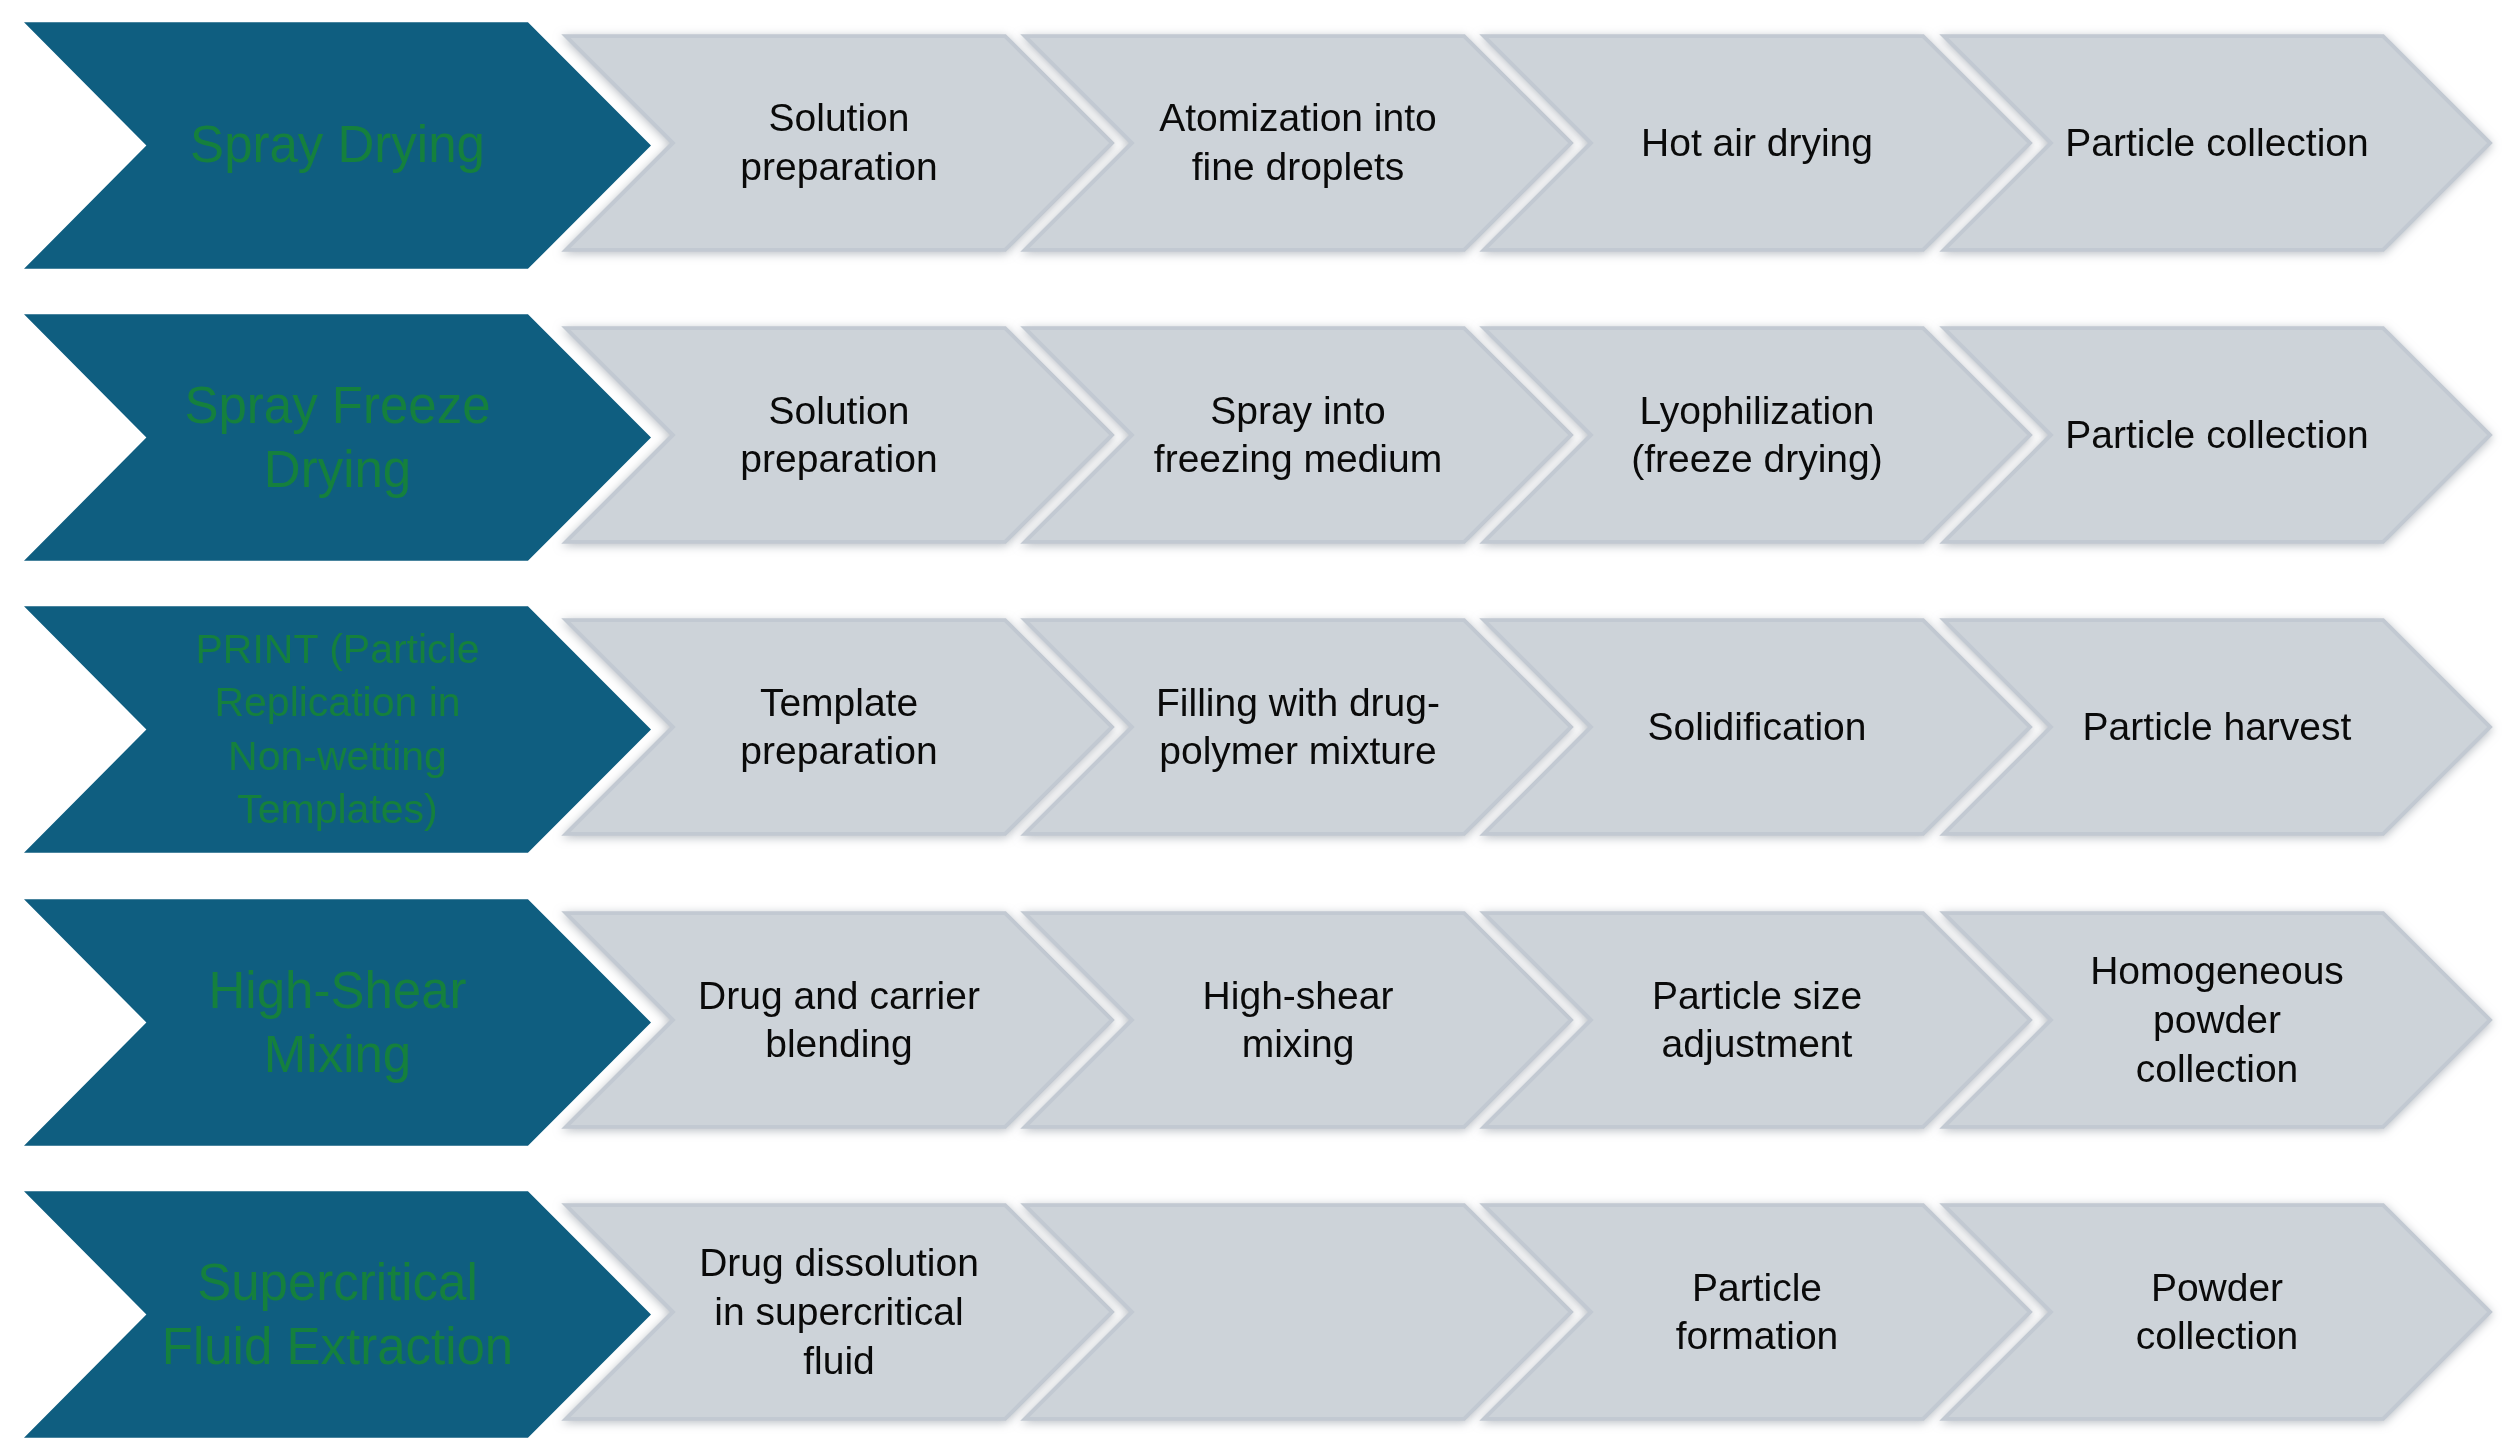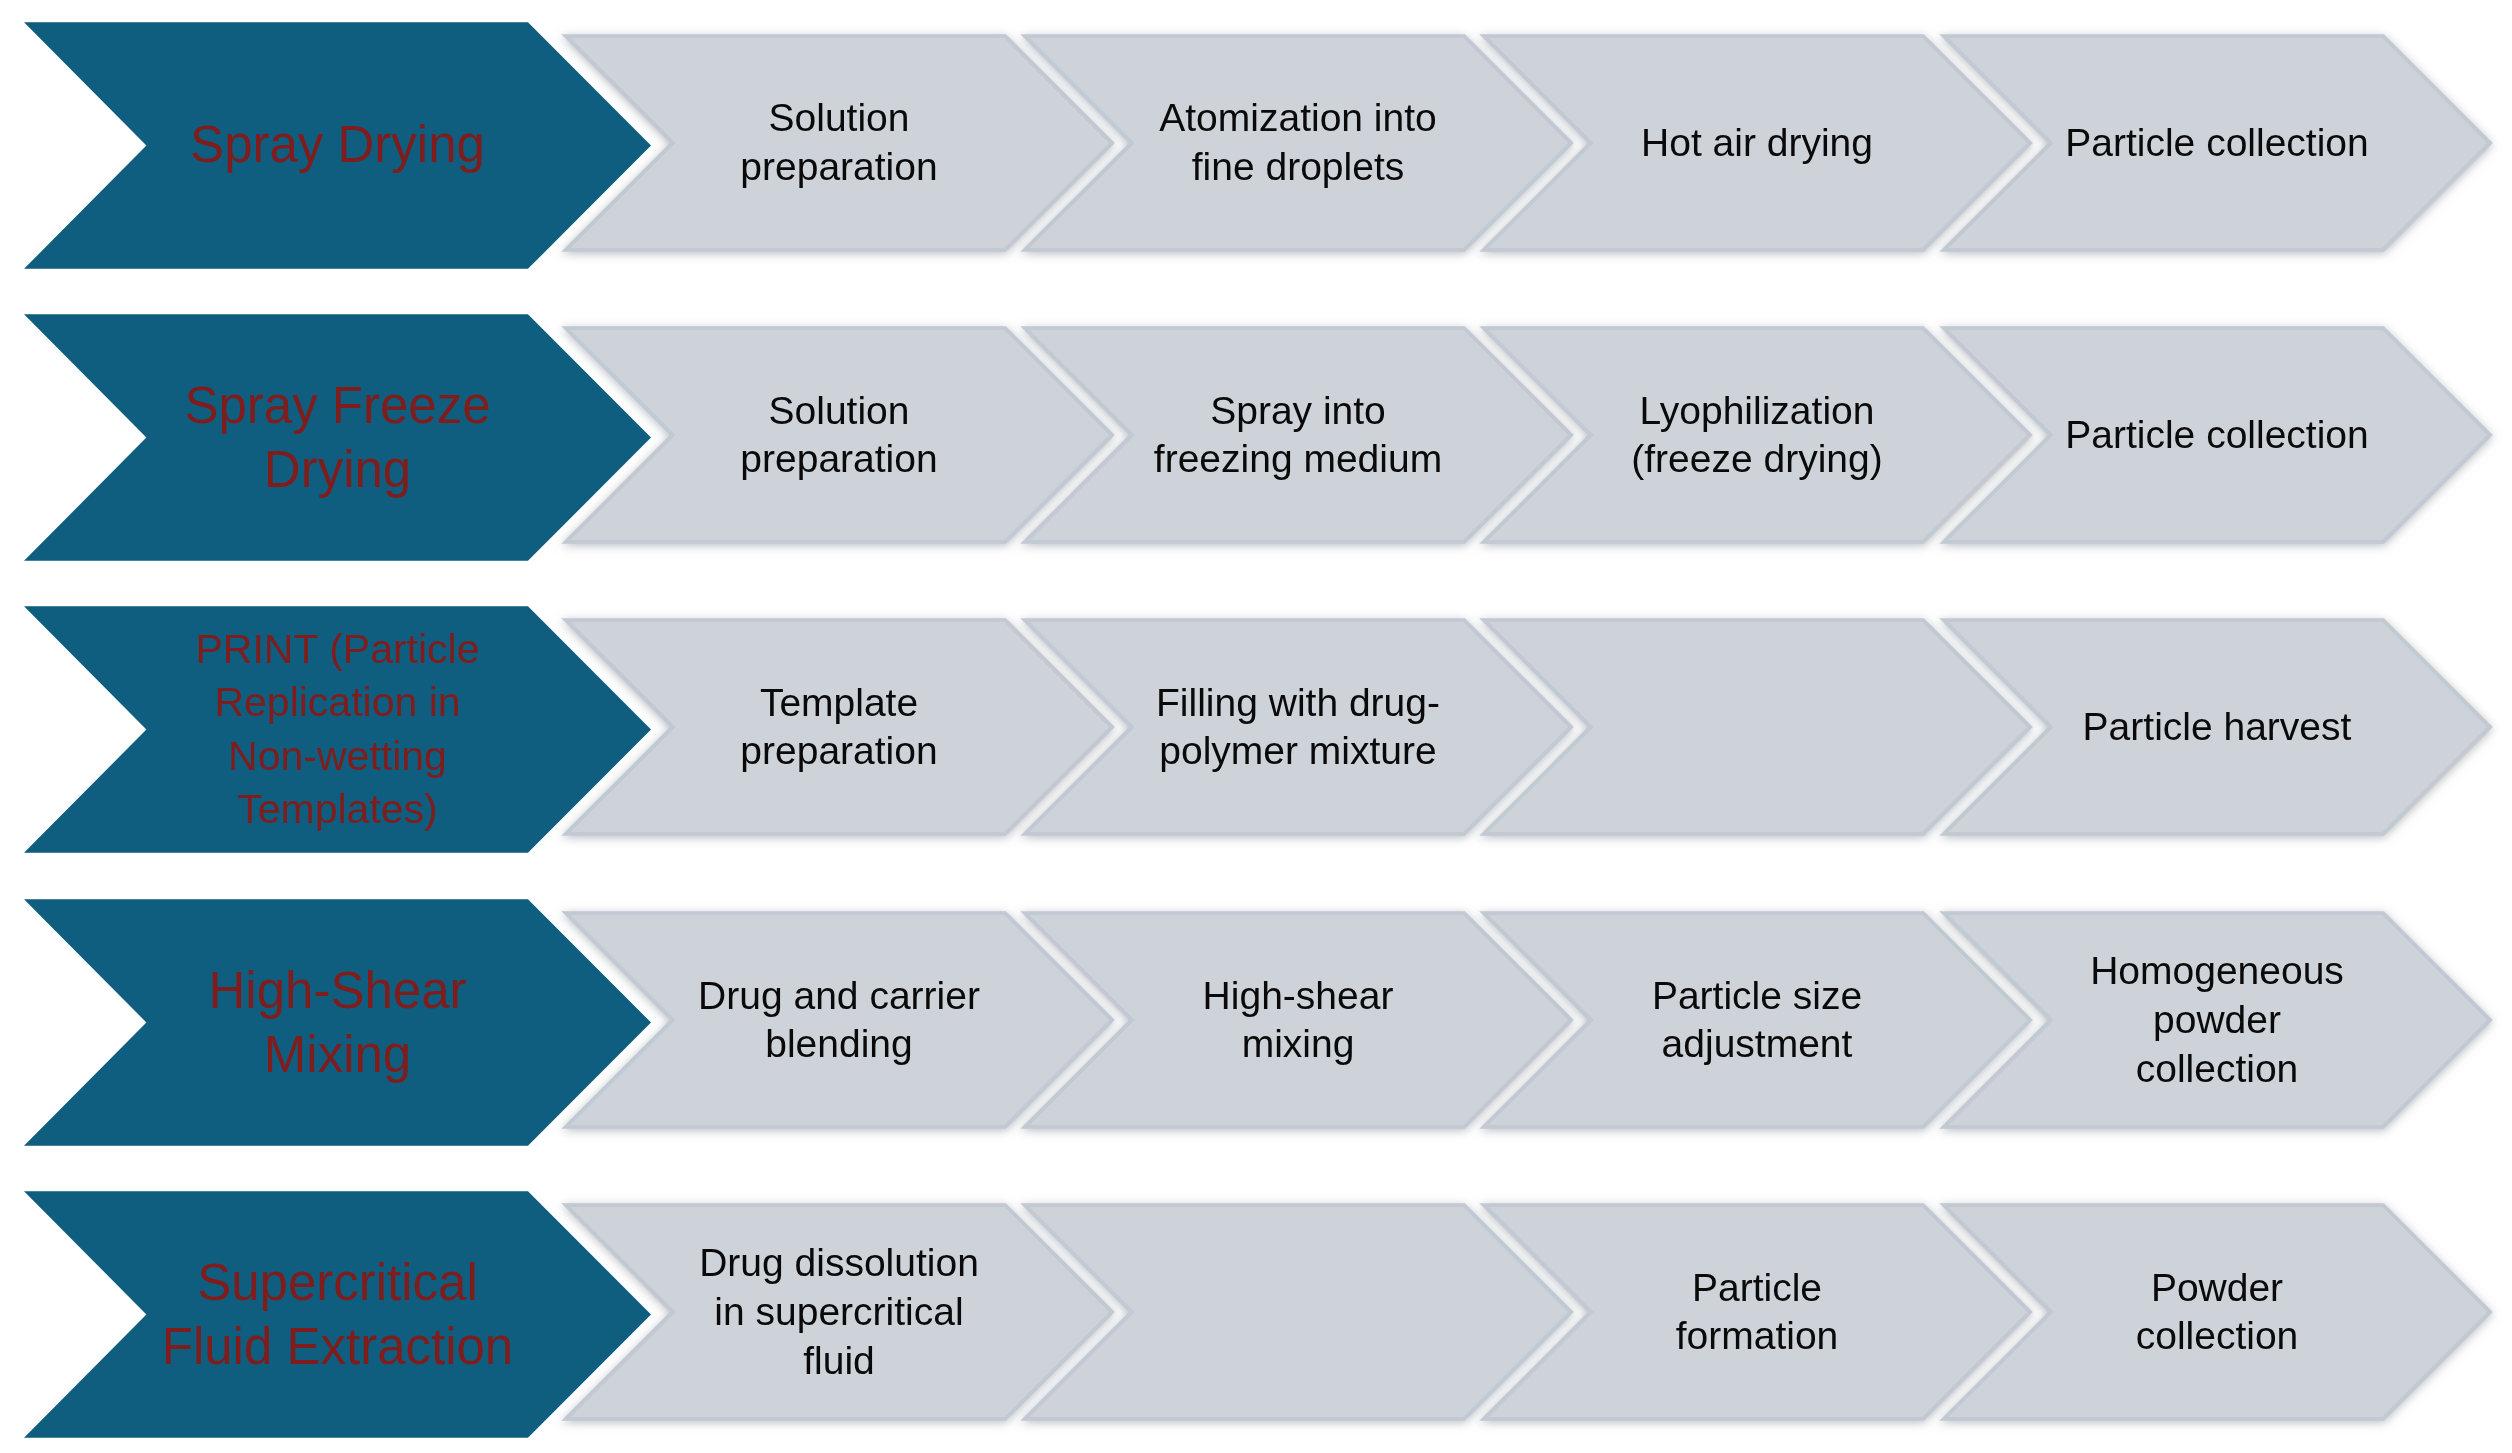--- a/index.html
+++ b/index.html
@@ -40,21 +40,21 @@
     position: absolute;
     left: 24px;
     top: 0;
     width: 627px;
     height: 247px;
     display: flex;
     align-items: center;
     justify-content: center;
     text-align: center;
     white-space: pre-line;
-    color: #7f1d1d;
+    color: #15803d;
     font-size: 51px;
     line-height: 1.25;
   }
   .method-label.small {
     font-size: 41px;
     line-height: 1.3;
   }
 
   .step-shape {
     position: absolute;
@@ -165,20 +165,21 @@
 
     <svg class="step-shape s1" viewBox="0 0 835 327">
       <polygon points="0,0 671.5,0 835,163.5 671.5,327 0,327 163.5,163.5" fill="#CDD3D9" stroke="#C2C9D2" stroke-width="6"></polygon>
     </svg>
     <div class="step-label s1">Filling with drug-
 polymer mixture</div>
 
     <svg class="step-shape s2" viewBox="0 0 835 327">
       <polygon points="0,0 671.5,0 835,163.5 671.5,327 0,327 163.5,163.5" fill="#CDD3D9" stroke="#C2C9D2" stroke-width="6"></polygon>
     </svg>
+    <div class="step-label s2">Solidification</div>
 
     <svg class="step-shape s3" viewBox="0 0 835 327">
       <polygon points="0,0 671.5,0 835,163.5 671.5,327 0,327 163.5,163.5" fill="#CDD3D9" stroke="#C2C9D2" stroke-width="6"></polygon>
     </svg>
     <div class="step-label s3">Particle harvest</div>
   </div>
 
   <div class="row row3">
     <svg class="method-shape" viewBox="0 0 958 377">
       <polygon points="0,0 770,0 958,188.5 770,377 0,377 187,188.5" fill="#0F5E80"></polygon>

